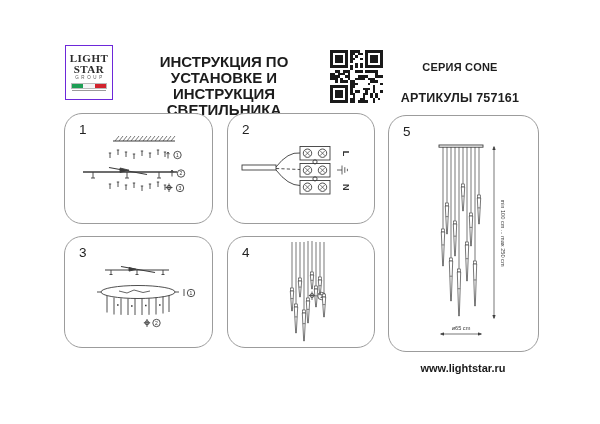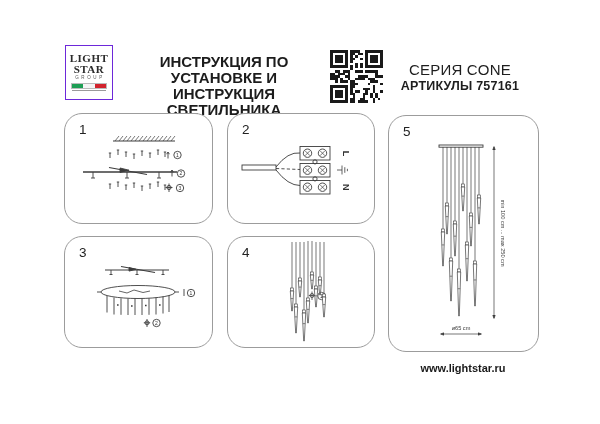--- a/index.html
+++ b/index.html
@@ -12,22 +12,22 @@
   #logo-box .l1{margin-top:7px;}
   #logo-box .l3{font-size:4.5px;letter-spacing:2.6px;color:#555;margin-top:1px;text-indent:2px;}
   .flag{width:34px;height:4px;margin:3px auto 0;display:flex;border:0.5px solid #bbb;}
   .flag i{flex:1;}
   .flag .g{background:#1e9e55;}
   .flag .w{background:#f4f4f4;}
   .flag .r{background:#d2232d;}
   .flag-underline{width:34px;height:1px;background:#9a9a9a;margin:1px auto 0;}
   #title{left:118px;top:54px;width:212px;text-align:center;font-weight:700;font-size:15px;line-height:16px;color:#1c1c1c;}
   #series-block{left:395px;top:61px;width:130px;text-align:center;}
-  #series{font-size:15px;font-weight:400;letter-spacing:.2px;}
-  #article{font-size:12.5px;font-weight:700;margin-top:1px;letter-spacing:.2px;}
+  #series{font-size:11px;font-weight:700;letter-spacing:.2px;}
+  #article{font-size:12.5px;font-weight:700;margin-top:18px;letter-spacing:.2px;}
   #qr{left:330px;top:50px;width:53px;height:53px;}
   
   .panel{position:absolute;border:1px solid #9c9c9c;border-radius:18px;background:#fff;}
   .panel .num{position:absolute;left:14px;top:8px;font-size:13.5px;color:#222;}
   .panel svg{position:absolute;left:0;top:0;}
   #p1{left:64px;top:113px;width:147px;height:109px;}
   #p2{left:227px;top:113px;width:146px;height:109px;}
   #p3{left:64px;top:236px;width:147px;height:110px;}
   #p4{left:227px;top:236px;width:146px;height:110px;}
   #p5{left:388px;top:115px;width:149px;height:235px;}

